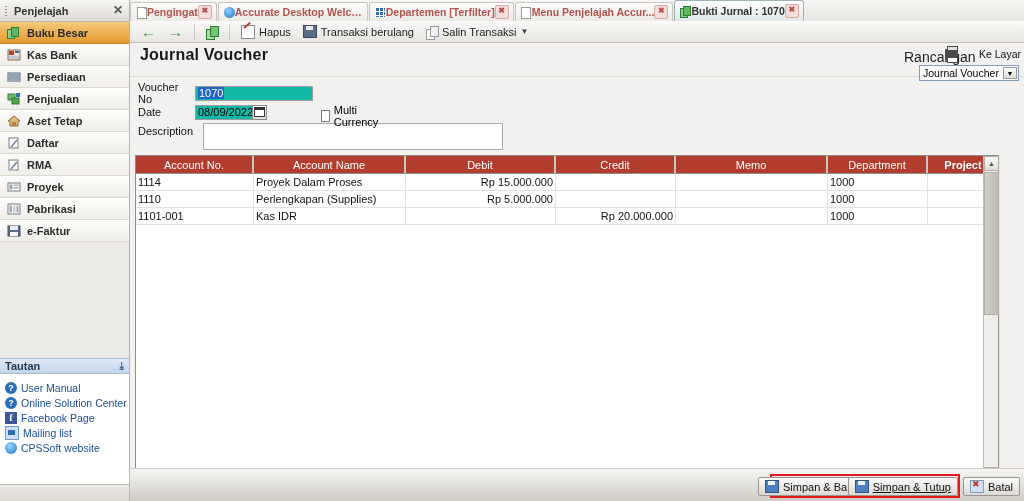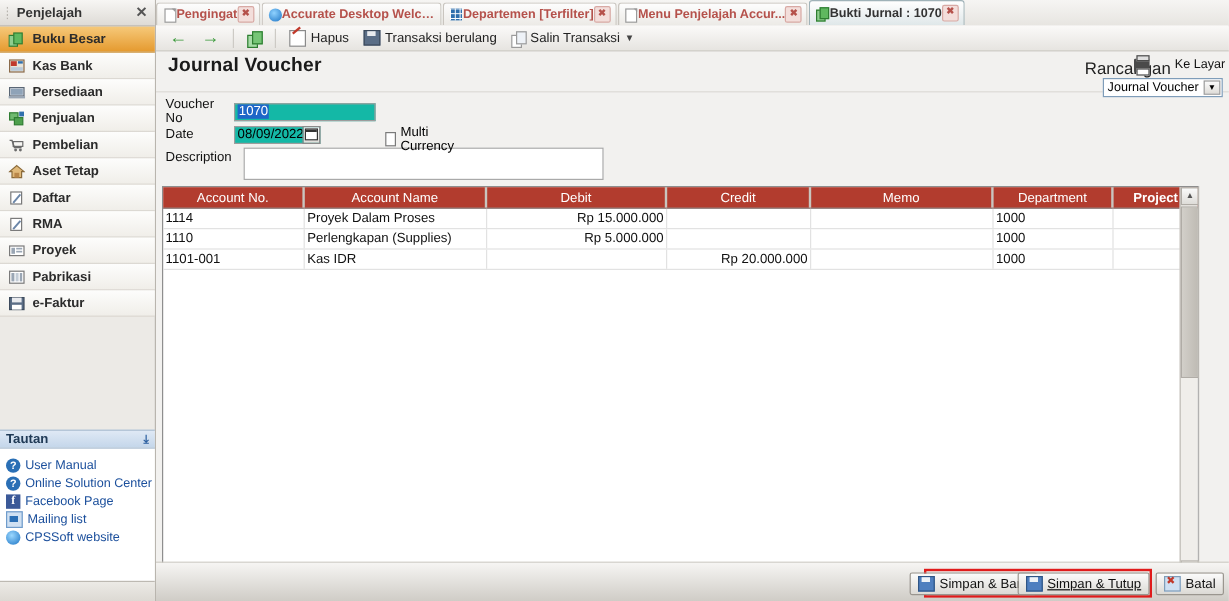--- a/index.html
+++ b/index.html
@@ -241,31 +241,20 @@
       <span class="sb-ic">
         <svg width="14" height="14" viewBox="0 0 14 14">
             <rect x="1" y="2" width="7" height="6" fill="#6fb96f" stroke="#2f7d32"></rect>
             <rect x="5" y="6" width="7" height="6" fill="#4ea04e" stroke="#2f7d32"></rect>
             <rect x="9" y="1" width="4" height="4" fill="#2f6fad"></rect>
           </svg>
       </span>
       <span>Penjualan</span>
     </div>
 
-    <div class="sb-item">
-      <span class="sb-ic">
-        <svg width="14" height="14" viewBox="0 0 14 14">
-            <path d="M1 3 h2 l2 6 h6" fill="none" stroke="#6b6b6b" stroke-width="1.2"></path>
-            <rect x="4" y="4" width="8" height="4" fill="none" stroke="#6b6b6b"></rect>
-            <circle cx="6" cy="11" r="1.2" fill="#6b6b6b"></circle>
-            <circle cx="10" cy="11" r="1.2" fill="#6b6b6b"></circle>
-          </svg>
-      </span>
-      <span>Pembelian</span>
-    </div>
 
     <div class="sb-item">
       <span class="sb-ic">
         <svg width="14" height="14" viewBox="0 0 14 14">
             <path d="M7 2 L13 7 H11 V12 H3 V7 H1 Z" fill="#e0b97a" stroke="#8a6a3a"></path>
             <rect x="5" y="8" width="4" height="4" fill="#b9874a"></rect>
           </svg>
       </span>
       <span>Aset Tetap</span>
     </div>

